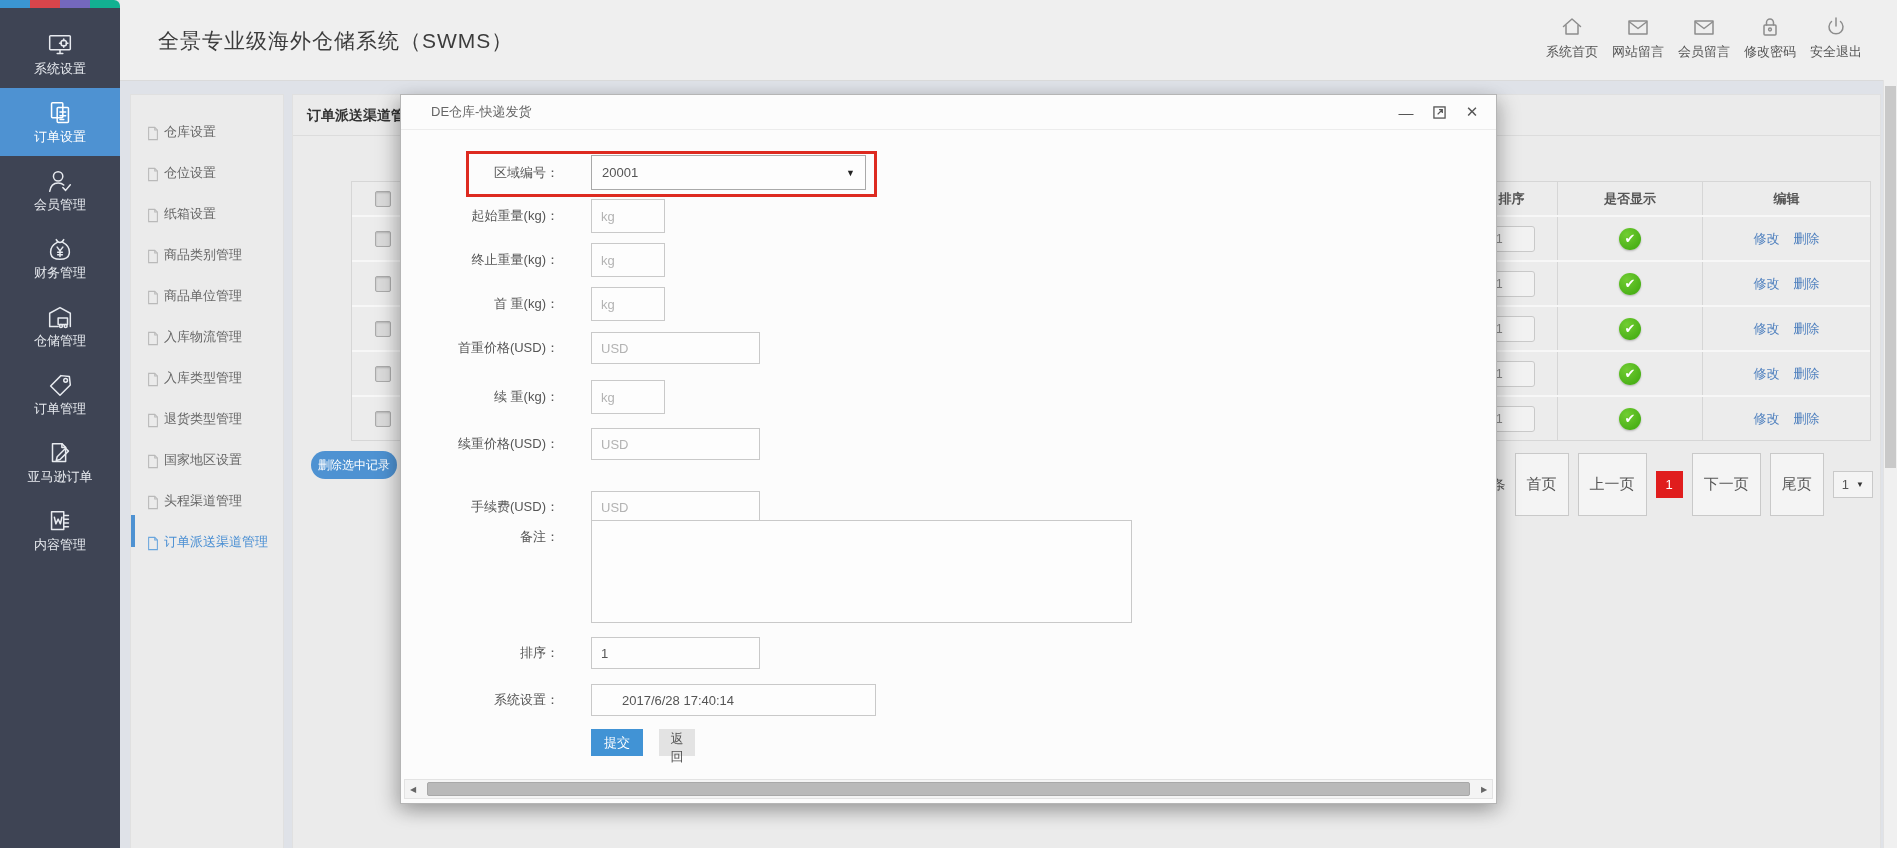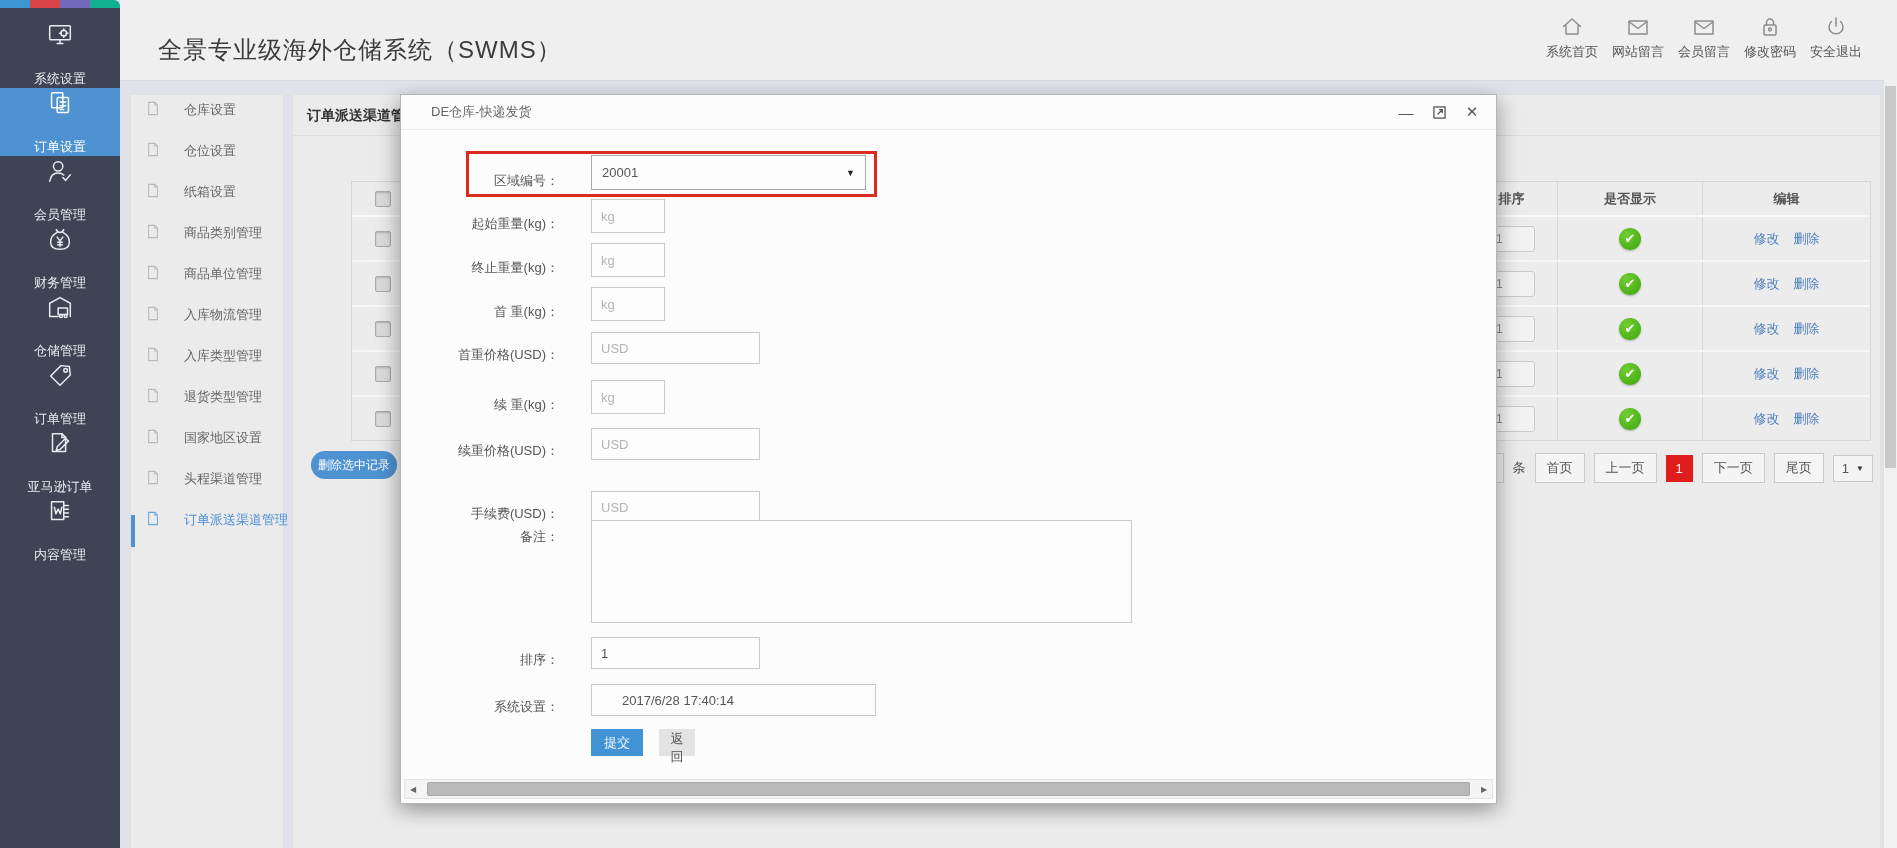--- a/index.html
+++ b/index.html
@@ -4,34 +4,34 @@
 <style>
   html,body{margin:0;padding:0;}
   .page{position:relative;width:1897px;height:848px;background:#dfe2e8;font-family:"Liberation Sans",sans-serif;overflow:hidden;}
 
   
   .topstrip{position:absolute;left:0;top:0;width:120px;height:8px;display:flex;z-index:5;}
   .topstrip span{flex:1;}
 
   
   .sidebar{position:absolute;left:0;top:8px;bottom:0;width:120px;background:#3e4454;z-index:4;padding-top:12px;}
-  .snav-item{height:68px;display:flex;flex-direction:column;align-items:center;justify-content:space-between;gap:0;color:#e7eaef;font-size:13px;cursor:pointer;}
+  .snav-item{height:68px;display:flex;flex-direction:column;align-items:center;justify-content:center;gap:0;color:#e7eaef;font-size:13px;cursor:pointer;}
   .snav-item svg{width:30px;height:30px;stroke:currentColor;fill:none;stroke-width:1.6;stroke-linecap:round;stroke-linejoin:round;}
   .snav-item.active{background:#4e92d2;color:#fff;}
 
   
   .header{position:absolute;left:120px;top:0;right:0;height:80px;background:#efefef;border-bottom:1px solid #dadada;}
-  .page-title{position:absolute;left:38px;top:34px;font-size:24px;color:#3c3c3c;letter-spacing:1px;}
+  .page-title{position:absolute;left:38px;top:27px;font-size:21px;color:#3c3c3c;letter-spacing:1px;}
   .quick-links{position:absolute;right:28px;top:15px;display:flex;}
   .qlink{width:66px;display:flex;flex-direction:column;align-items:center;gap:4px;color:#555;font-size:13px;cursor:pointer;}
   .qlink svg{width:24px;height:24px;stroke:#8d8d8d;fill:none;stroke-width:1.5;stroke-linecap:round;stroke-linejoin:round;}
 
   
   .submenu{position:absolute;left:130px;top:94px;width:152px;bottom:0;background:#ebebeb;border:1px solid #e0e0e0;border-bottom:none;}
-  .sm-item{position:relative;height:40px;margin-top:1px;display:flex;align-items:flex-start;padding-left:15px;gap:24px;font-size:13px;color:#666;cursor:pointer;white-space:nowrap;}
+  .sm-item{position:relative;height:40px;margin-top:1px;display:flex;align-items:flex-end;padding-left:15px;gap:4px;font-size:13px;color:#666;cursor:pointer;white-space:nowrap;}
   .sm-item:first-child{margin-top:6px;}
   .sm-item svg{width:14px;height:15px;stroke:#b9b9b9;fill:none;stroke-width:1.2;flex:0 0 auto;}
   .sm-item.active{color:#4a8fd3;}
   .sm-item.active svg{stroke:#6aa6dd;}
   .sm-item.active::before{content:'';position:absolute;left:0;top:4px;bottom:4px;width:4px;background:#4e92d2;}
 
   
   .main-panel{position:absolute;left:292px;top:94px;right:16px;bottom:0;background:#ebebeb;border:1px solid #e0e0e0;border-bottom:none;}
   .panel-title{height:40px;line-height:40px;padding-left:14px;font-size:14px;font-weight:bold;color:#333;border-bottom:1px solid #dcdcdc;}
 
@@ -49,37 +49,37 @@
   .checkbox{width:14px;height:14px;border:1px solid #ababab;border-radius:2px;background:#dcdcdc;box-shadow:inset 0 1px 2px rgba(0,0,0,.18);cursor:pointer;}
   .sort-input{width:38px;height:24px;border:1px solid #c9c9c9;border-radius:3px;background:#f2f2f2;color:#8a8a8a;font-size:12px;padding:0 0 0 7px;font-family:inherit;}
   .check-badge{width:22px;height:22px;border-radius:50%;background:radial-gradient(circle at 35% 30%,#72cd33,#3ba60c);color:#fff;display:flex;align-items:center;justify-content:center;font-size:13px;box-shadow:0 1px 2px rgba(0,0,0,.25);cursor:pointer;}
   .check-badge::after{content:'✔';}
   .edit-link{color:#4d7fbe;font-size:13px;text-decoration:none;cursor:pointer;}
 
   .delete-btn{position:absolute;left:18px;top:356px;width:86px;height:28px;border:none;border-radius:14px;background:#4e92d2;color:#fff;font-size:12px;cursor:pointer;font-family:inherit;}
 
   .pagination{position:absolute;right:7px;top:358px;display:flex;align-items:center;gap:9px;font-size:13px;color:#555;}
   .pg-size{width:34px;height:26px;border:1px solid #c9c9c9;background:#efefef;color:#999;text-align:left;padding-left:8px;font-size:13px;font-family:inherit;}
-  .pg-btn{padding:5px 11px;border:1px solid #c9c9c9;background:#f4f4f4;color:#555;font-size:13px;cursor:pointer;font-family:inherit;}
+  .pg-btn{padding:21px 11px;border:1px solid #c9c9c9;background:#f4f4f4;color:#555;font-size:15px;cursor:pointer;font-family:inherit;}
   .pg-current{padding:5px 9px;background:#e01d1d;border:1px solid #e01d1d;color:#fff;font-size:13px;cursor:pointer;}
   .pg-select{display:flex;align-items:center;gap:7px;padding:5px 8px;border:1px solid #c9c9c9;background:#f4f4f4;color:#555;font-size:13px;cursor:pointer;}
   .pg-select .arr{font-size:8px;color:#333;}
 
   
   .vscroll{position:absolute;right:0;top:80px;bottom:0;width:13px;background:#f0f0f0;border-left:1px solid #e2e2e2;}
   .vthumb{position:absolute;left:1px;right:1px;top:6px;height:382px;background:#c9c9c9;cursor:pointer;}
 
   
   .modal{position:absolute;left:400px;top:94px;width:1095px;height:708px;background:#fcfcfc;border:1px solid #b5b5b5;box-shadow:-6px 6px 18px rgba(0,0,0,.22),6px 6px 18px rgba(0,0,0,.18);z-index:10;}
   .modal-titlebar{height:34px;border-bottom:1px solid #ececec;display:flex;align-items:center;padding:0 16px 0 30px;font-size:13px;color:#666;}
   .mt-controls{margin-left:auto;display:flex;align-items:center;gap:17px;color:#555;}
   .mc{cursor:pointer;display:flex;align-items:center;justify-content:center;width:16px;height:16px;font-size:15px;}
   .mc svg{width:13px;height:13px;stroke:#555;fill:none;stroke-width:1.4;}
 
-  .mrow{position:absolute;display:flex;align-items:flex-end;}
+  .mrow{position:absolute;display:flex;align-items:center;}
   .mlabel{width:158px;text-align:right;font-size:13px;color:#555;flex:0 0 auto;}
   .mctrl{margin-left:32px;}
   .hl-box{position:absolute;left:65px;top:56px;width:405px;height:40px;border:3px solid #dd2a20;z-index:2;pointer-events:none;}
   .msel{width:253px;height:33px;border:1px solid #a9a9a9;background:#fdfdfd;display:flex;align-items:center;padding:0 10px;font-size:13px;color:#555;cursor:pointer;}
   .msel .arr{margin-left:auto;font-size:9px;color:#222;}
   .minput{border:1px solid #c9c9c9;background:#fdfdfd;font-size:13px;color:#555;padding:0 0 0 9px;font-family:inherit;}
   .minput::placeholder{color:#b3b3b3;}
   .in-kg{width:63px;height:32px;}
   .in-usd{width:158px;height:30px;}
   .in-wide{width:253px;height:30px;padding-left:30px;}

